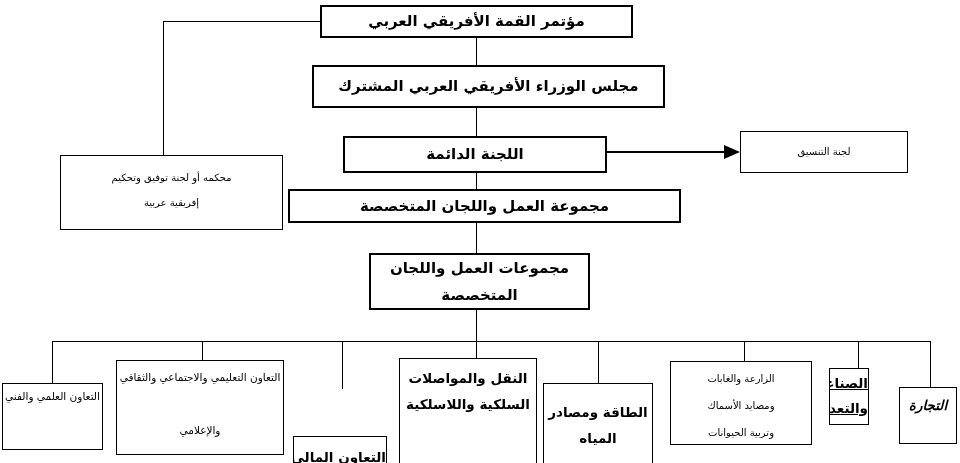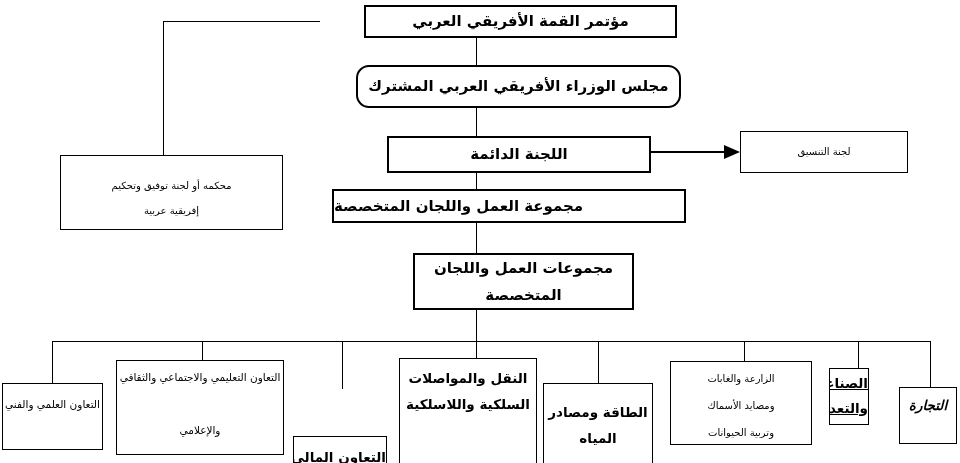--- a/index.html
+++ b/index.html
@@ -7,21 +7,21 @@
   body { font-family:"DejaVu Sans", sans-serif; color:#000; }
   .stage { position:relative; width:960px; height:463px; background:#ffffff; overflow:hidden; }
 
   .box {
     position:absolute; border:1px solid #000; background:#fff;
     direction:rtl; text-align:center; color:#000;
     display:flex; flex-direction:column; justify-content:center;
     overflow:hidden;
   }
   .box .ln { white-space:nowrap; }
-  .thick { border-width:2px;margin-left:44px; }
+  .thick { border-width:2px; }
   .bold  { font-weight:bold; }
   .topalign { justify-content:flex-start; }
 
   .fs-main  { font-size:15px; line-height:27px; }
   .fs-btm   { font-size:13.5px; line-height:26px; }
   .fs-small { font-size:10px; line-height:25px; }
 
   .line { position:absolute; background:#000; }
   .arrowhead {
     position:absolute; width:0; height:0;
@@ -52,47 +52,47 @@
   <div class="line" style="left:342px; top:341px; width:1px; height:48px;"></div>
   <div class="line" style="left:598px; top:341px; width:1px; height:42px;"></div>
   <div class="line" style="left:744px; top:341px; width:1px; height:20px;"></div>
   <div class="line" style="left:858px; top:341px; width:1px; height:46px;"></div>
   <div class="line" style="left:930px; top:341px; width:1px; height:46px;"></div>
 
   <div class="box thick bold fs-main" style="left:320px; top:5px; width:313px; height:33px;">
     <div class="ln">مؤتمر القمة الأفريقي العربي</div>
   </div>
 
-  <div class="box thick bold fs-main" style="left:312px; top:65px; width:325px; height:43px;border-radius:13px;">
+  <div class="box thick bold fs-main" style="left:312px; top:65px; width:353px; height:43px;">
     <div class="ln">مجلس الوزراء الأفريقي العربي المشترك</div>
   </div>
 
   <div class="box thick bold fs-main" style="left:343px; top:136px; width:264px; height:37px;">
     <div class="ln">اللجنة الدائمة</div>
   </div>
 
   <div class="box fs-small topalign" style="left:740px; top:131px; width:168px; height:42px; padding-top:7px;">
     <div class="ln">لجنة التنسيق</div>
   </div>
 
-  <div class="box fs-small topalign" style="left:60px; top:155px; width:223px; height:75px; padding-top:17px;">
+  <div class="box fs-small topalign" style="left:60px; top:155px; width:223px; height:75px; padding-top:9px;">
     <div class="ln">محكمه أو لجنة توفيق وتحكيم</div>
     <div class="ln">إفريقية عربية</div>
   </div>
 
-  <div class="box thick bold fs-main" style="left:288px; top:189px; width:354px; height:34px;align-items:flex-end;">
+  <div class="box thick bold fs-main" style="left:288px; top:189px; width:393px; height:34px;">
     <div class="ln">مجموعة العمل واللجان المتخصصة</div>
   </div>
 
   <div class="box thick bold fs-main" style="left:369px; top:253px; width:221px; height:57px;">
     <div class="ln">مجموعات العمل واللجان</div>
     <div class="ln">المتخصصة</div>
   </div>
 
-  <div class="box fs-small topalign" style="left:2px; top:383px; width:101px; height:67px; padding-top:8px; font-size:10.5px;">
+  <div class="box fs-small topalign" style="left:2px; top:383px; width:101px; height:67px; padding-top:0; font-size:10.5px;">
     <div class="ln">التعاون العلمي والفني</div>
   </div>
 
   <div class="box fs-small topalign" style="left:116px; top:360px; width:168px; height:95px; padding-top:4px; font-size:10.5px;gap:28px;">
     <div class="ln">التعاون التعليمي والاجتماعي والثقافي</div>
     <div class="ln">والإعلامي</div>
   </div>
 
   <div class="box bold fs-btm topalign" style="left:293px; top:389px; width:94px; height:61px; padding-top:7px;margin-top:47px;">
     <div class="ln">التعاون المالي</div>

